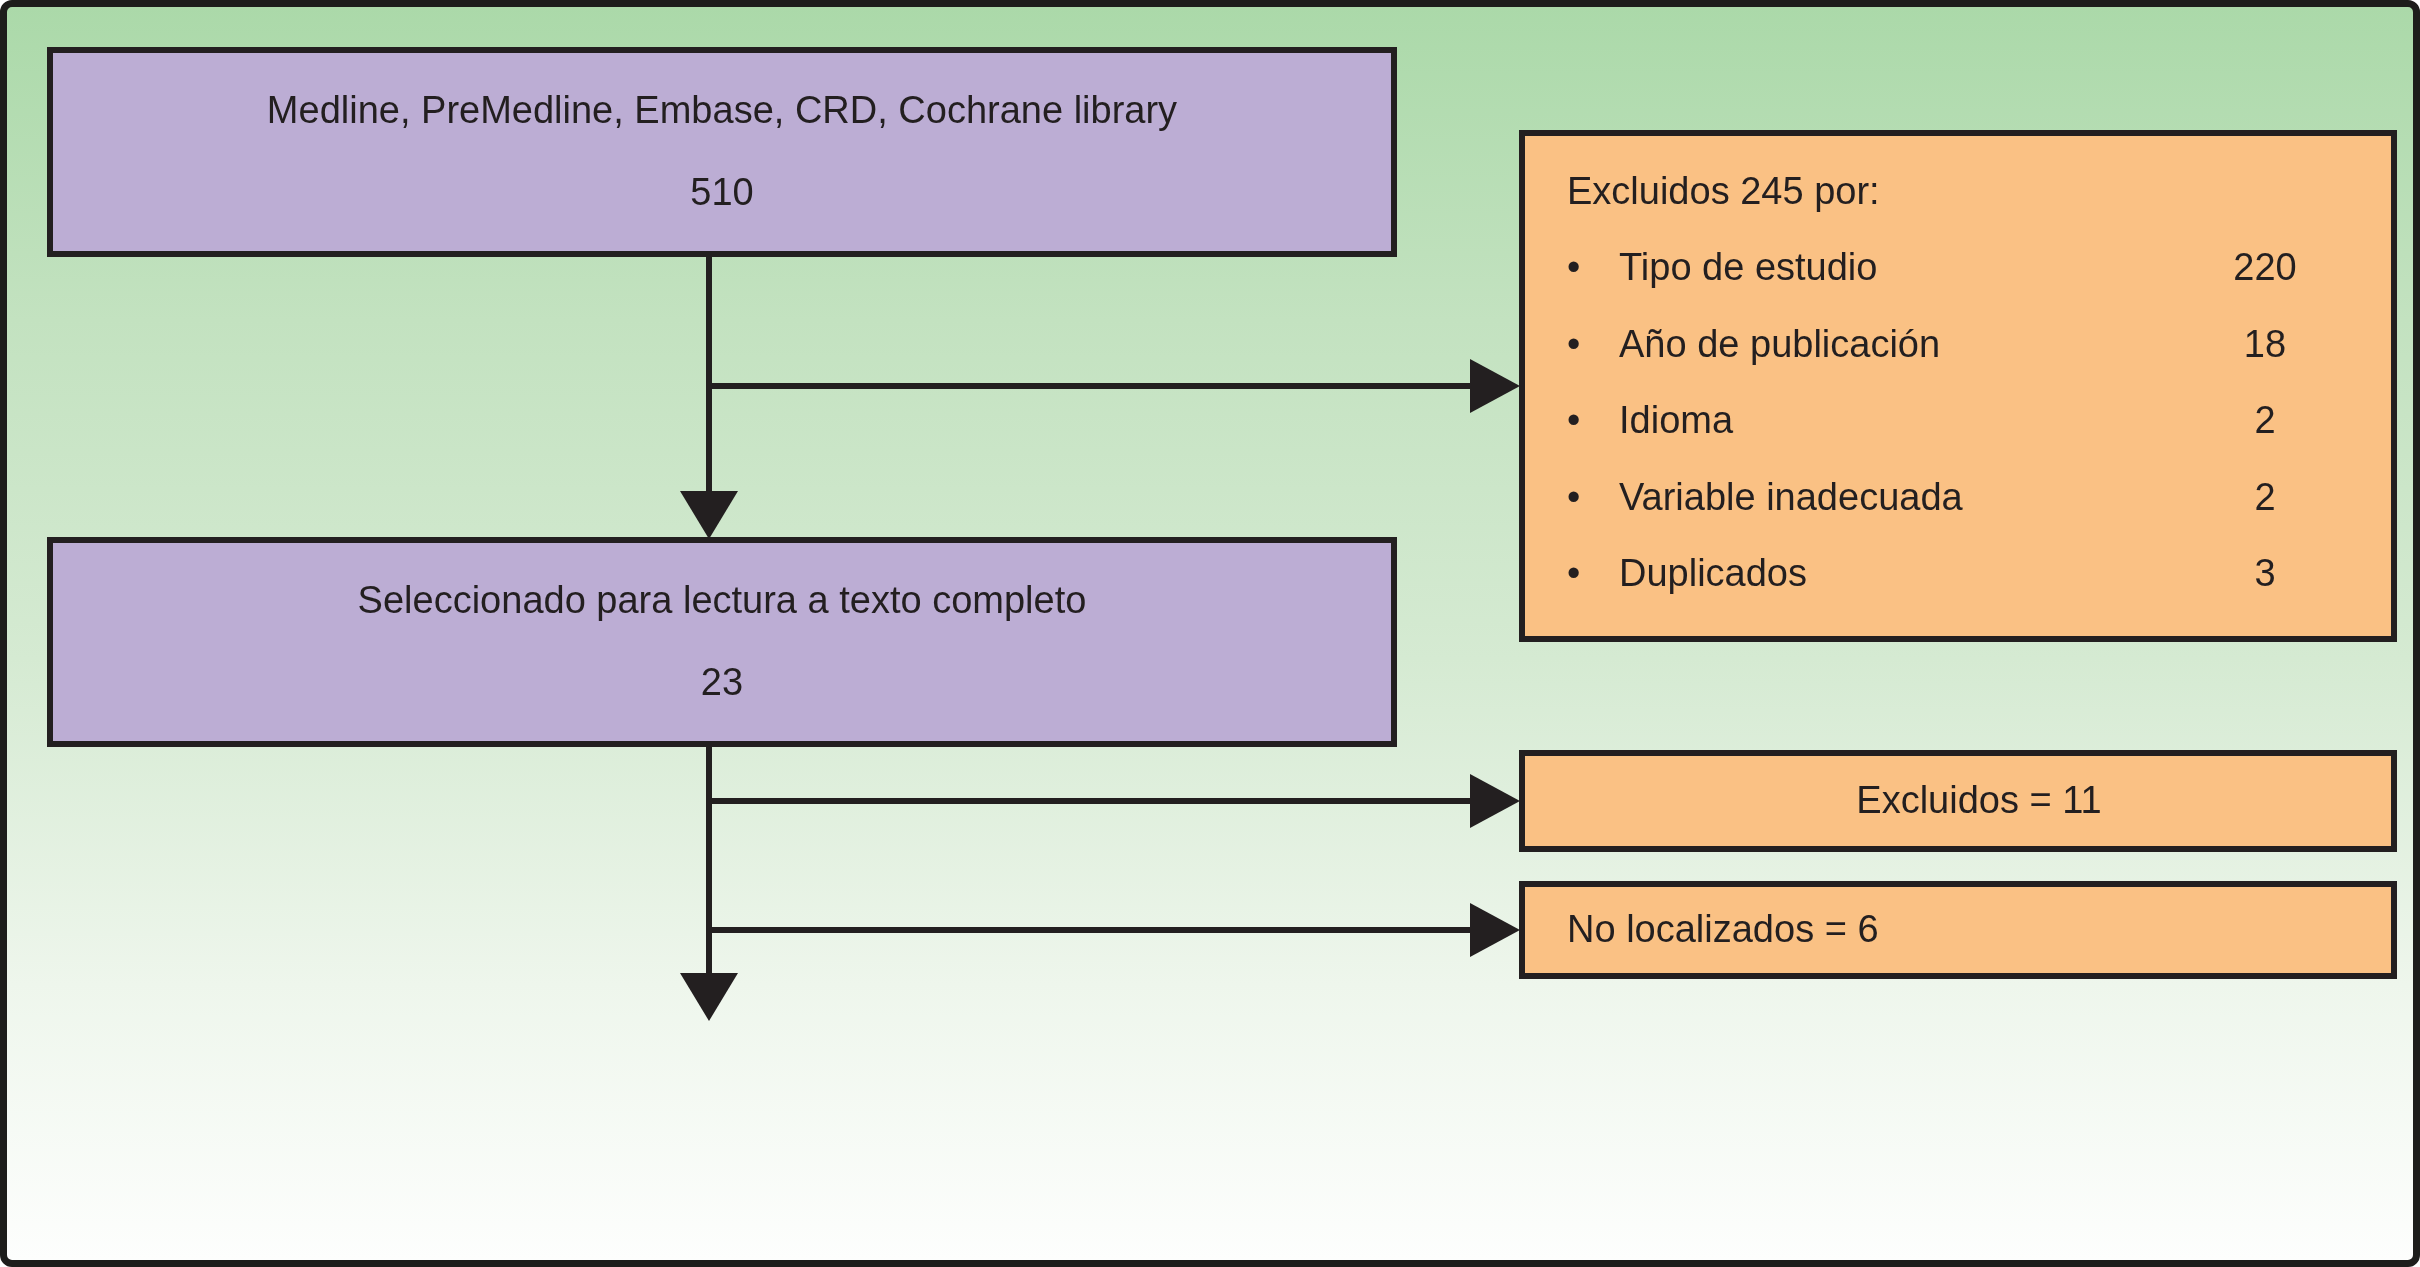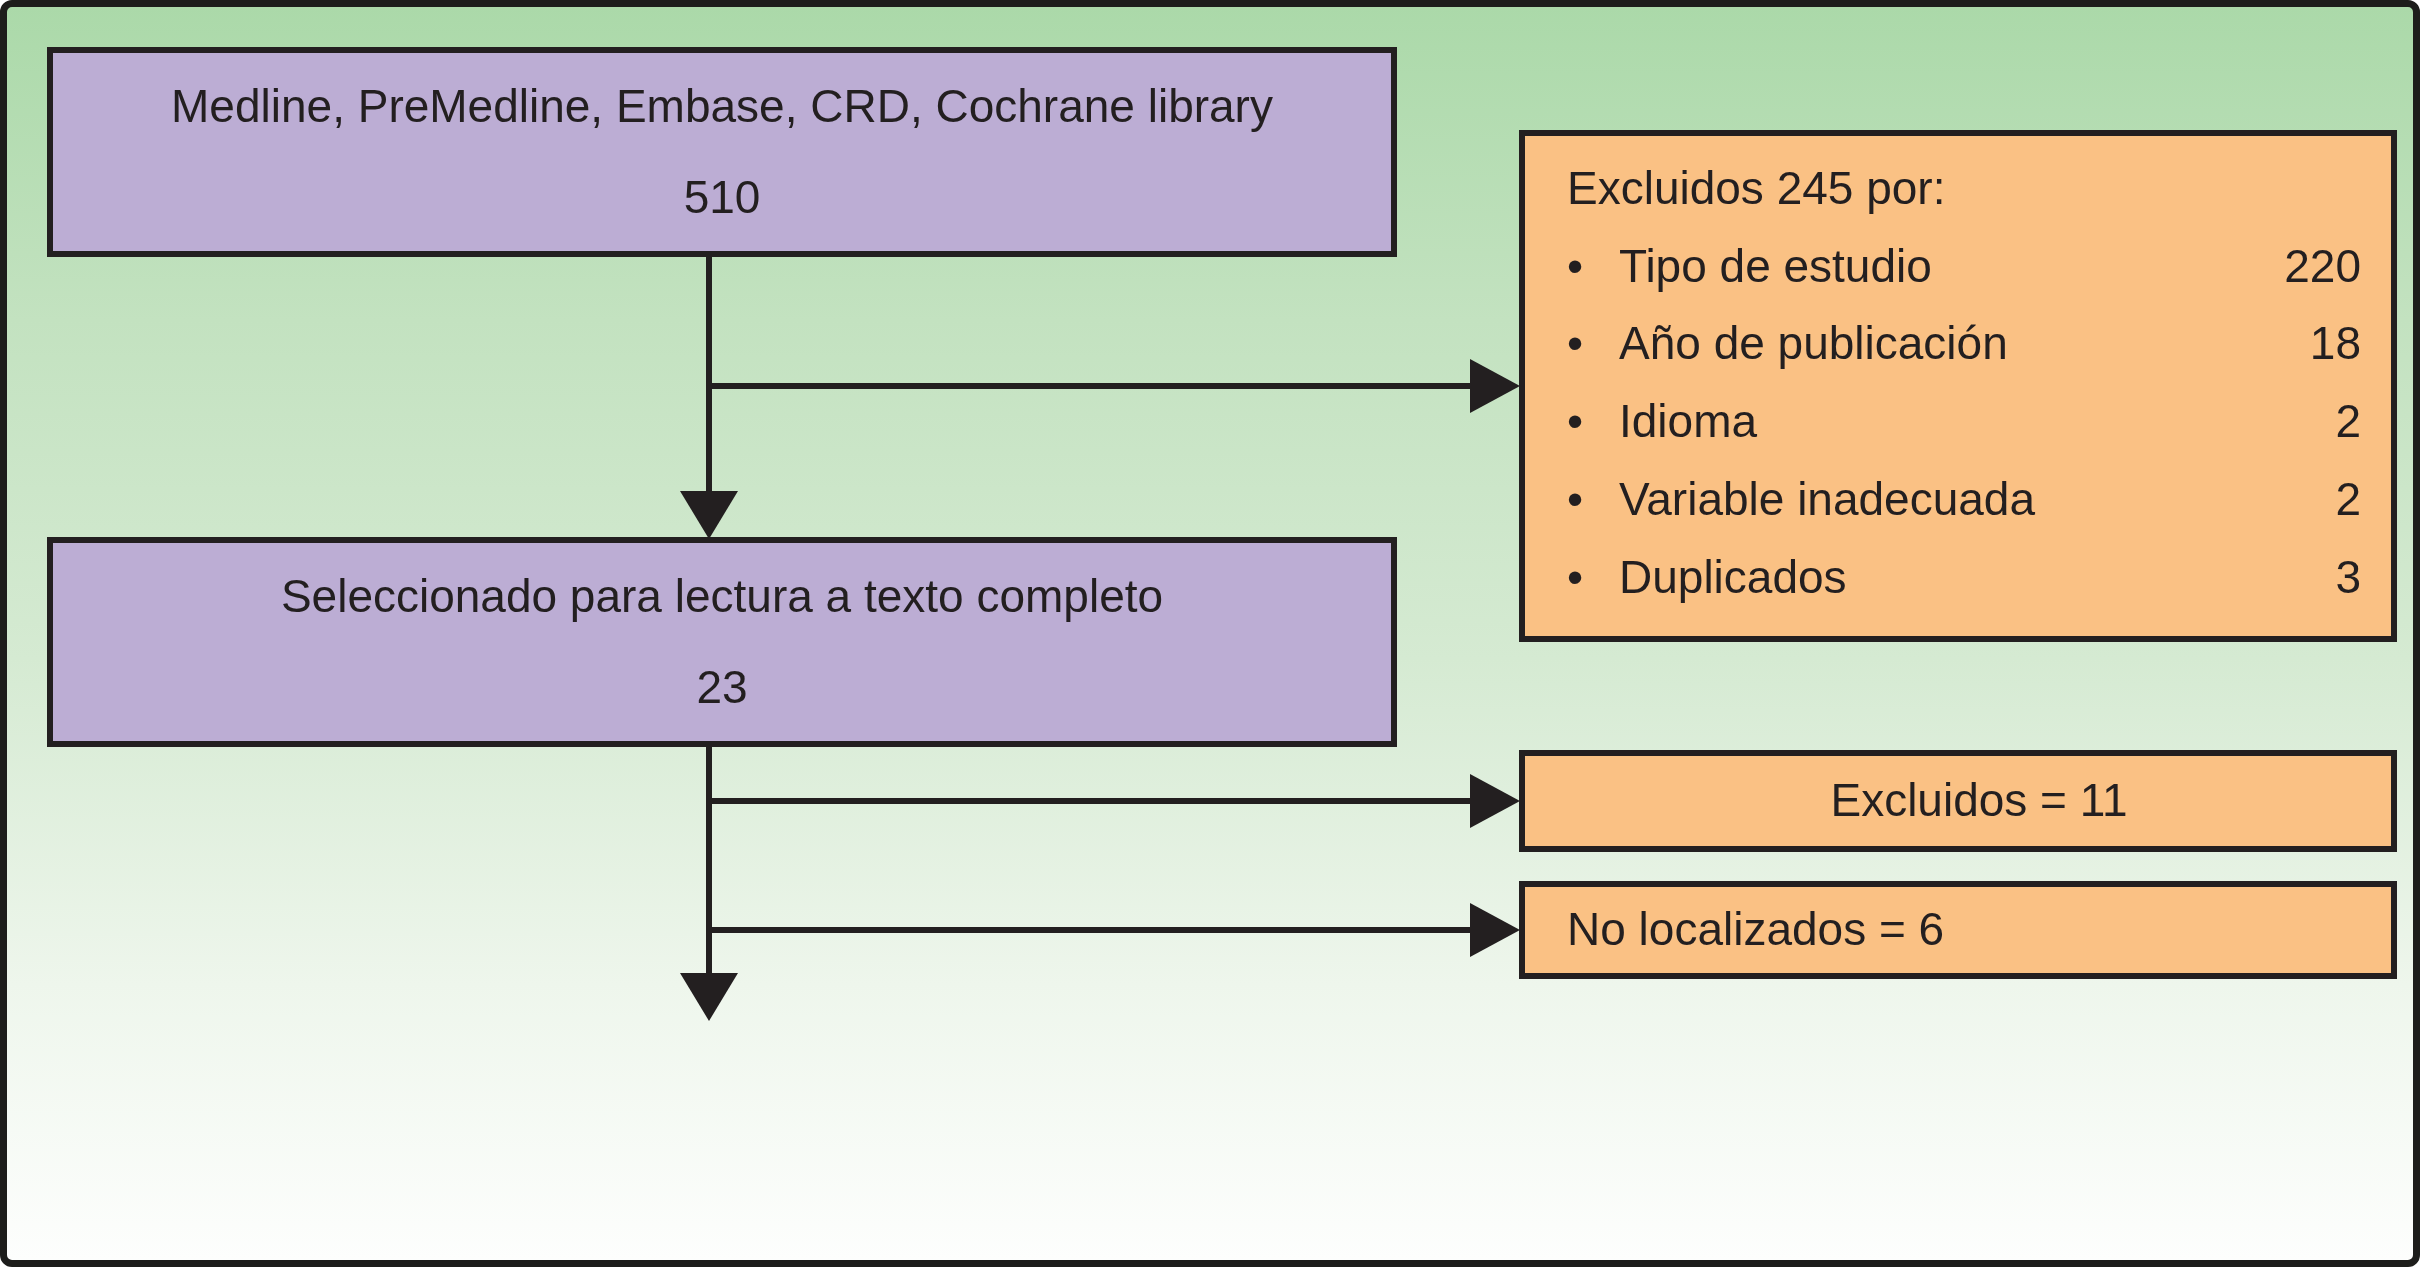--- a/index.html
+++ b/index.html
@@ -13,21 +13,21 @@
     border: 7px solid #1d1d1b;
     border-radius: 12px;
     background: linear-gradient(to bottom, #abd9a9 0%, #c3e2c0 25%, #d5ead2 52%, #eef6ec 78%, #fdfefd 100%);
     overflow: hidden;
   }
 
   .box {
     position: absolute;
     box-sizing: border-box;
     border: 6px solid #231f20;
-    font-size: 46px;
+    font-size: 38px;
     line-height: 1.2;
   }
 
   .purple {
     background: #bcadd4;
     display: flex;
     flex-direction: column;
     align-items: center;
     justify-content: center;
     gap: 36px;
@@ -43,21 +43,21 @@
   .excl-detail {
     left: 1512px; top: 123px; width: 878px; height: 512px;
     display: flex;
     flex-direction: column;
     justify-content: space-evenly;
     padding: 2px 30px 8px 42px;
   }
   .excl-row { display: flex; align-items: center; }
   .excl-row .bullet { width: 52px; flex: none; }
   .excl-row .lbl { flex: 1 1 auto; }
-  .excl-row .val { width: 192px; flex: none; text-align: right; }
+  .excl-row .val { width: 192px; flex: none; text-align: center; }
 
   .side-note {
     display: flex;
     align-items: center;
     padding-left: 42px;
   }
   .side-note.n1 { left: 1512px; top: 743px; width: 878px; height: 102px; justify-content: center; }
   .side-note.n2 { left: 1512px; top: 874px; width: 878px; height: 98px; }
 
   .line { position: absolute; background: #231f20; }

